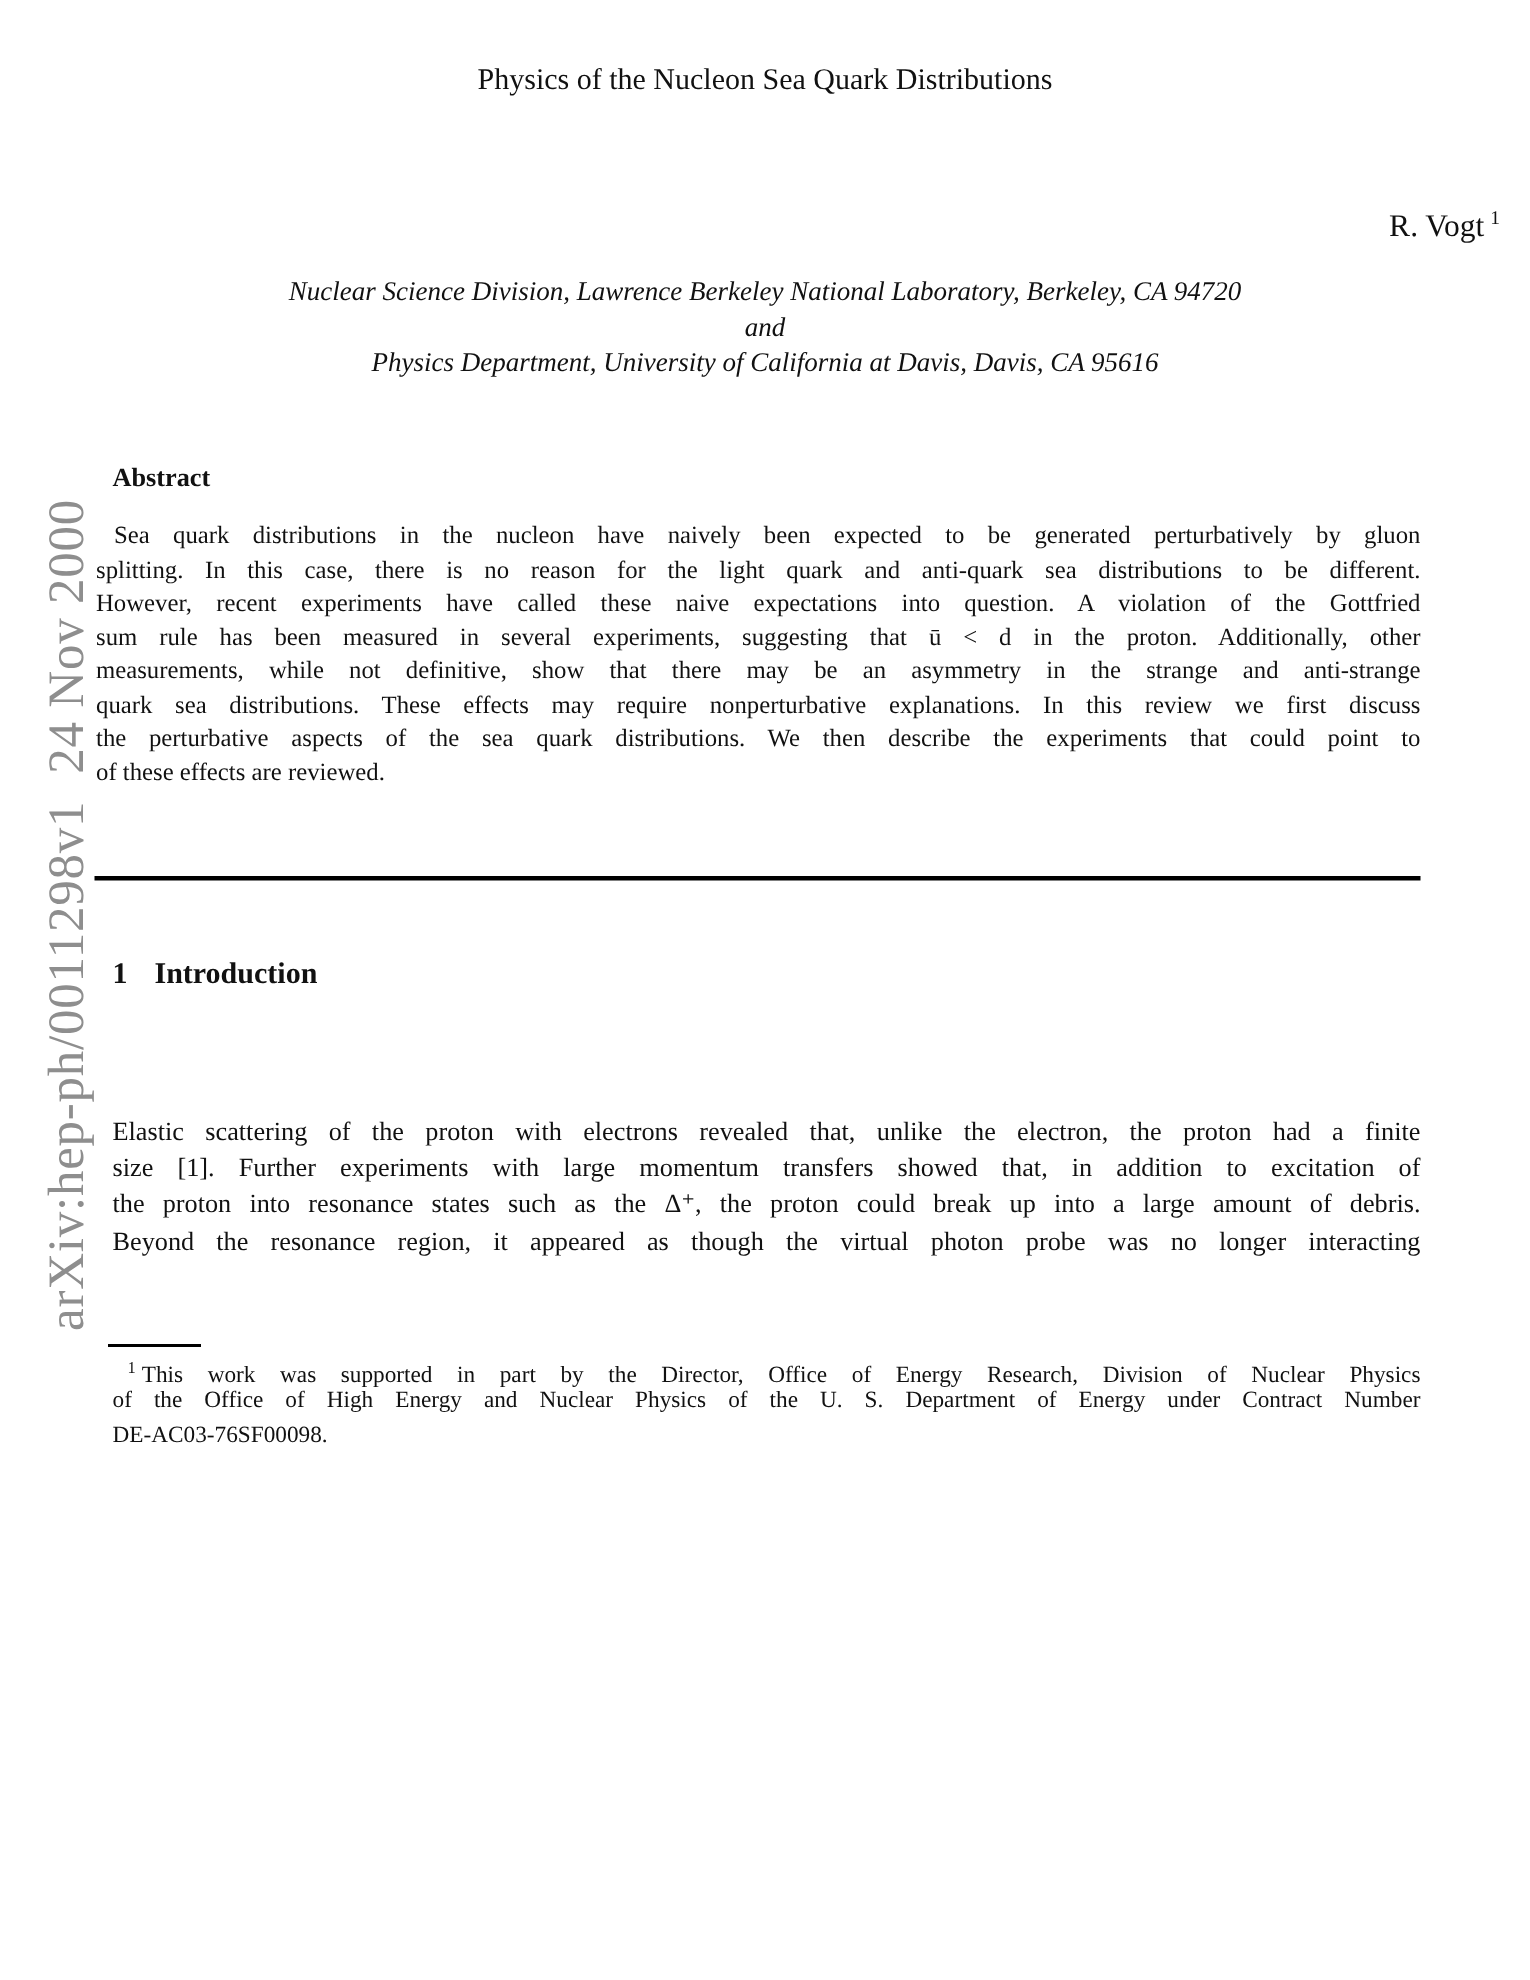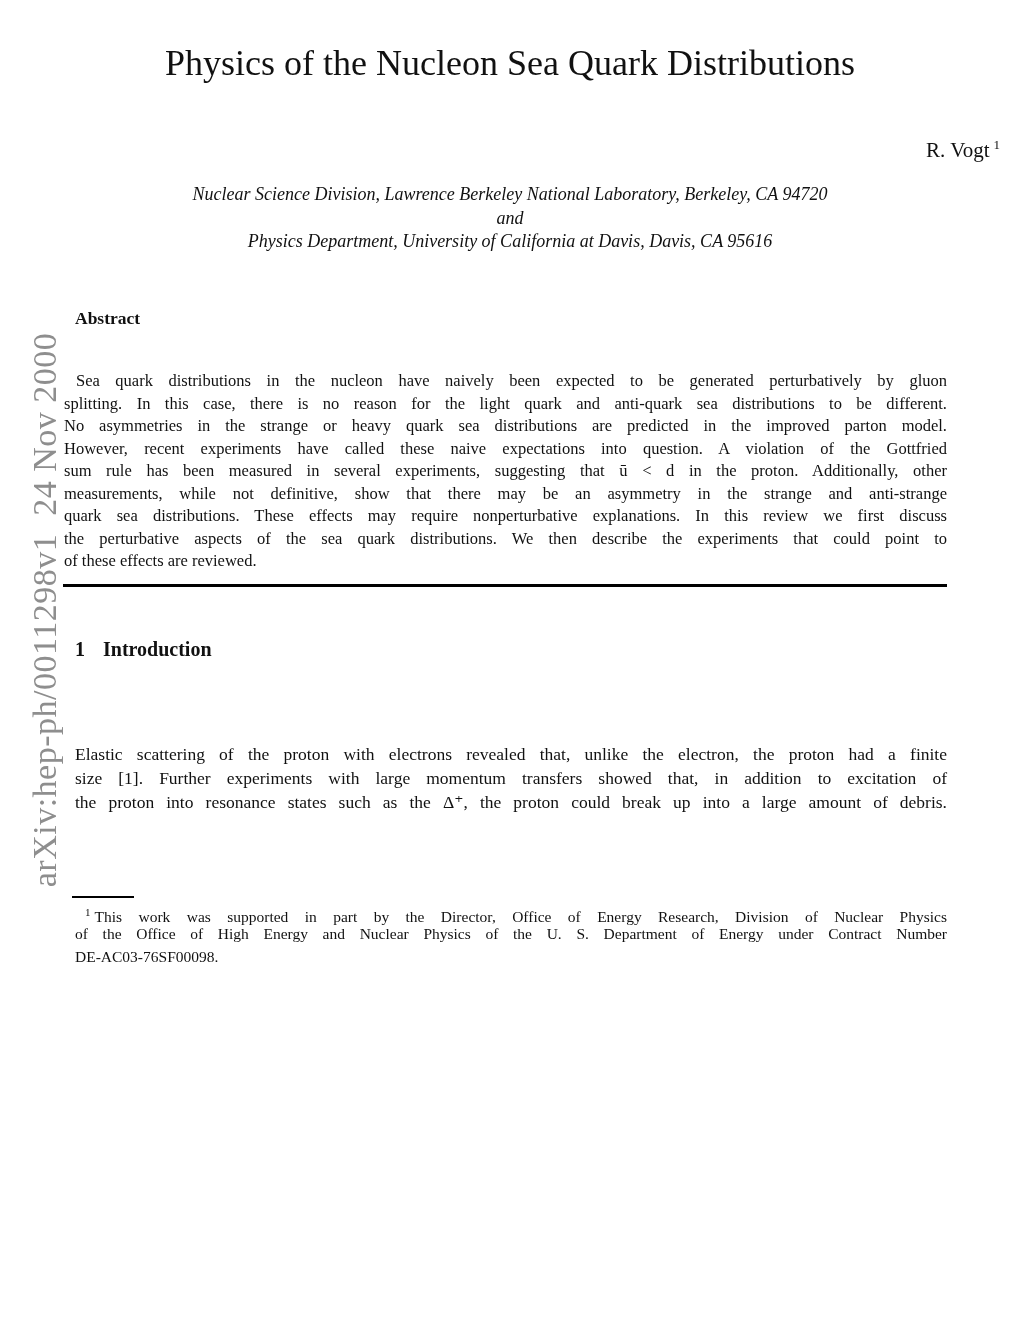--- a/index.html
+++ b/index.html
@@ -22,21 +22,21 @@
     color: #8e8e8e;
     white-space: pre;
     letter-spacing: 0.5px;
   }
   .title {
     position: absolute;
     top: 42px;
     left: 0;
     width: 1020px;
     text-align: center;
-    font-size: 36px;
+    font-size: 20px;
     white-space: nowrap;
   }
   .author {
     position: absolute;
     top: 137px;
     left: 0;
     width: 1000px;
     text-align: right;
     font-size: 21px;
   }
@@ -57,21 +57,20 @@
     left: 75px;
     font-weight: bold;
     font-size: 17.5px;
   }
   .abstract {
     position: absolute;
     top: 346px;
     left: 64px;
     width: 883px;
     font-size: 16.5px;
-    margin-top: 24px;
   }
   .abstract .line {
     height: 22.5px;
     line-height: 22.5px;
     text-align: justify;
     text-align-last: justify;
     white-space: nowrap;
   }
   .abstract .line.first { text-indent: 12px; }
   .abstract .line.last { text-align-last: left; }
@@ -146,37 +145,37 @@
     <div class="affil-line">Nuclear Science Division, Lawrence Berkeley National Laboratory, Berkeley, CA 94720</div>
     <div class="affil-line">and</div>
     <div class="affil-line">Physics Department, University of California at Davis, Davis, CA 95616</div>
   </div>
 
   <div class="abstract-heading">Abstract</div>
 
   <div class="abstract">
     <div class="line first">Sea quark distributions in the nucleon have naively been expected to be generated perturbatively by gluon</div>
     <div class="line">splitting. In this case, there is no reason for the light quark and anti-quark sea distributions to be different.</div>
-    <div class="line">No asymmetries in the strange or heavy quark sea distributions are predicted in the improved parton model.</div>
     <div class="line">However, recent experiments have called these naive expectations into question. A violation of the Gottfried</div>
     <div class="line">sum rule has been measured in several experiments, suggesting that ū &lt; d in the proton. Additionally, other</div>
     <div class="line">measurements, while not definitive, show that there may be an asymmetry in the strange and anti-strange</div>
     <div class="line">quark sea distributions. These effects may require nonperturbative explanations. In this review we first discuss</div>
     <div class="line">the perturbative aspects of the sea quark distributions. We then describe the experiments that could point to</div>
     <div class="line last">of these effects are reviewed.</div>
   </div>
 
   <div class="rule-abstract"></div>
 
   <div class="section-heading"><span class="num">1</span><span>Introduction</span></div>
 
   <div class="intro">
     <div class="line">Elastic scattering of the proton with electrons revealed that, unlike the electron, the proton had a finite</div>
     <div class="line">size [1]. Further experiments with large momentum transfers showed that, in addition to excitation of</div>
     <div class="line">the proton into resonance states such as the Δ⁺, the proton could break up into a large amount of debris.</div>
+    <div class="line">Beyond the resonance region, it appeared as though the virtual photon probe was no longer interacting</div>
   </div>
 
   <div class="fn-rule"></div>
 
   <div class="footnote">
     <div class="line first"><sup>1</sup><span>This work was supported in part by the Director, Office of Energy Research, Division of Nuclear Physics</span></div>
     <div class="line">of the Office of High Energy and Nuclear Physics of the U. S. Department of Energy under Contract Number</div>
     <div class="line last">DE-AC03-76SF00098.</div>
   </div>
 

